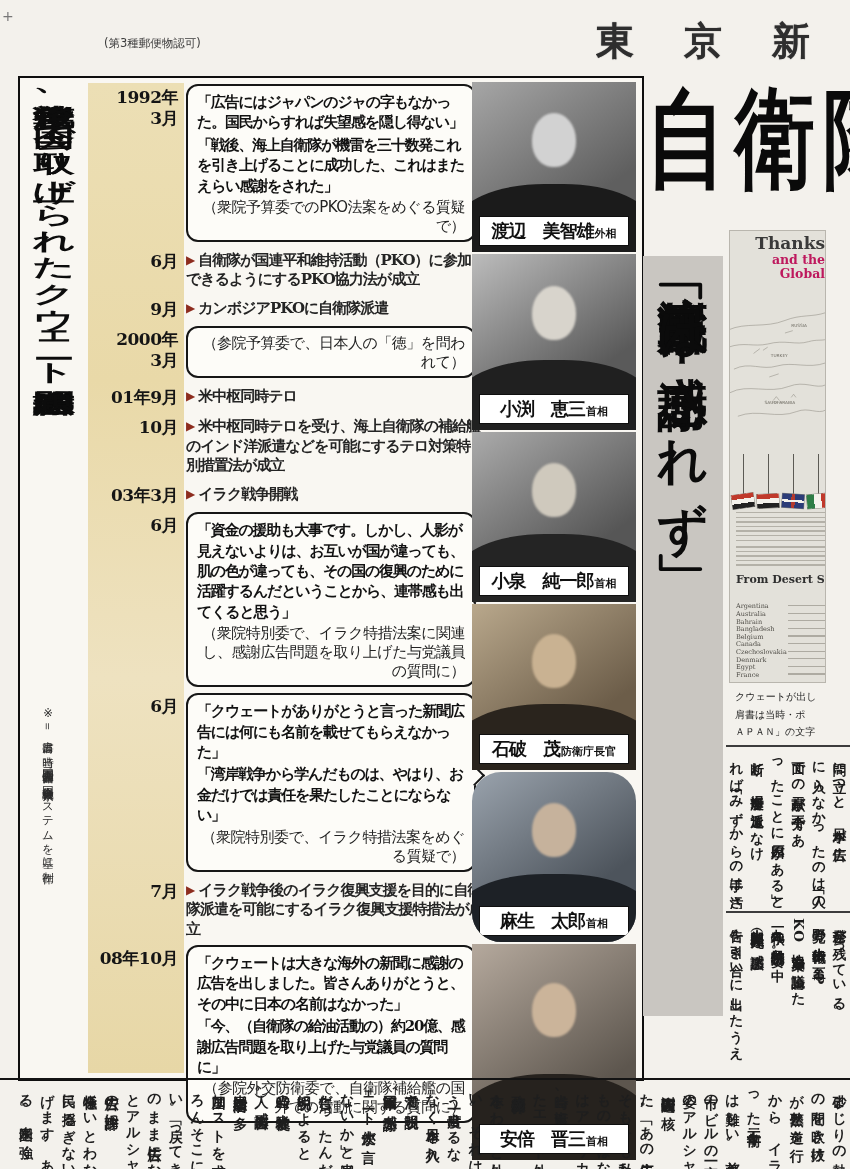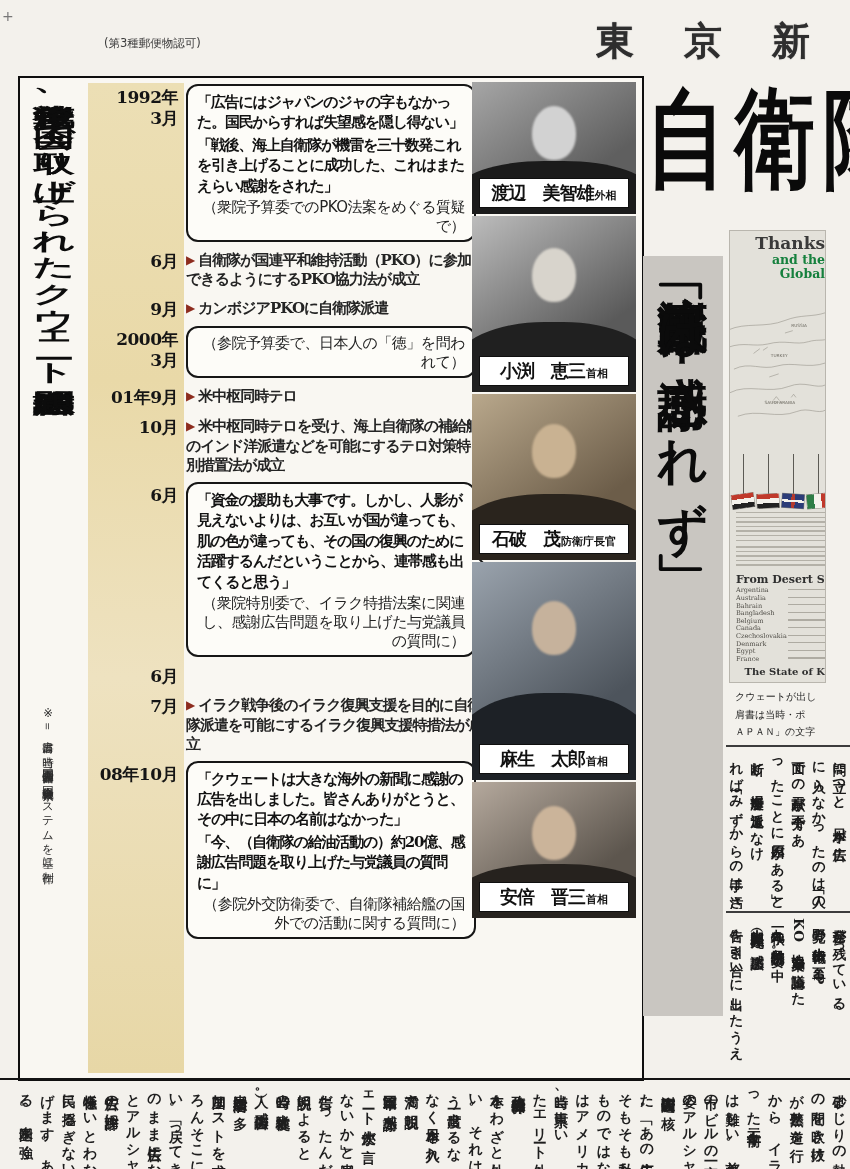--- a/index.html
+++ b/index.html
@@ -58,30 +58,30 @@
   .bighead>span{display:inline-block;font-size:108px;font-weight:800;letter-spacing:12px;white-space:nowrap;
         transform:scaleX(0.74);transform-origin:0 0;line-height:1.12;color:#0a0a0a;}
   .graystrip{left:643px;top:256px;width:80px;height:760px;background:#c9c6c1;display:flex;justify-content:center;}
   .graystrip>span{writing-mode:vertical-rl;font-size:50px;font-weight:900;letter-spacing:3px;color:#0b0b0b;
         font-family:"DejaVu Sans","Liberation Sans",sans-serif;line-height:78px;}
 
   
   .ad{left:729px;top:230px;width:97px;height:453px;background:#e3e1da;border:1px solid #b9b6ae;
       overflow:hidden;box-sizing:border-box;}
   .ad-t1{font-size:17px;font-weight:700;text-align:right;color:#3a3a3a;margin:4px 0 0;line-height:1.05;}
-  .ad-t2{font-size:12.5px;font-weight:700;text-align:right;color:#15803d;line-height:1.1;}
+  .ad-t2{font-size:12.5px;font-weight:700;text-align:right;color:#be185d;line-height:1.1;}
   .ad-map{position:relative;height:172px;}
   .ad-map svg{width:100%;height:100%;}
   .ad-flags{height:56px;display:flex;align-items:flex-end;gap:3px;padding:0 2px;}
   .flagw{position:relative;flex:1;height:100%;display:flex;align-items:flex-end;justify-content:center;}
   .flagw::before{content:"";position:absolute;left:50%;top:2px;bottom:13px;width:1px;background:#5c5a54;}
   .flag{width:22px;height:14px;box-shadow:0 0 0 0.5px #8a8880;}
   .tx-lines{height:30px;margin:4px 8px 0 6px;
       background:repeating-linear-gradient(#b4b1a8 0 1.5px,transparent 1.5px 4.6px);}
-  .ad-from{font-size:11px;font-weight:800;color:#2e2e2e;margin:5px 0 1px 6px;}
+  .ad-from{font-size:11px;font-weight:800;color:#2e2e2e;margin:5px 0 17px 6px;}
   .ad-cts{display:flex;margin-left:6px;}
   .ad-cts ul{list-style:none;margin:0;padding:0;font-size:6.5px;line-height:7.6px;color:#4d4b45;width:55px;}
   .col2lines{width:40px;height:70px;margin-top:2px;
       background:repeating-linear-gradient(#aeaba2 0 1.2px,transparent 1.2px 7.6px);}
   .ad-state{font-size:10px;font-weight:800;color:#2e2e2e;text-align:right;margin-top:3px;}
 
   .ad-caption{left:735px;top:688px;width:115px;font-size:10px;line-height:17.5px;color:#1d1d1d;
       font-family:"DejaVu Sans","Liberation Sans",sans-serif;white-space:nowrap;overflow:hidden;}
 
   .bodyblock{left:726px;width:124px;writing-mode:vertical-rl;font-size:13.5px;line-height:20.6px;
@@ -162,35 +162,51 @@
           </div>
         </div>
         <div class="entry event">
           <div class="date">
             <div class="dline">10月</div>
           </div>
           <div class="content">
             <div class="evt"><span class="arrow">▶</span><span>米中枢同時テロを受け、海上自衛隊の補給艦のインド洋派遣などを可能にするテロ対策特別措置法が成立</span></div>
           </div>
         </div>
+        <div class="entry event">
+          <div class="date">
+            <div class="dline">03年3月</div>
+          </div>
+          <div class="content">
+            <div class="evt"><span class="arrow">▶</span><span>イラク戦争開戦</span></div>
+          </div>
+        </div>
         <div class="entry quote">
           <div class="date">
             <div class="dline">6月</div>
           </div>
           <div class="content">
             <div class="qbox">
               <p class="qtext">「資金の援助も大事です。しかし、人影が見えないよりは、お互いが国が違っても、肌の色が違っても、その国の復興のために活躍するんだということから、連帯感も出てくると思う」</p>
               <div class="qsrc">（衆院特別委で、イラク特措法案に関連し、感謝広告問題を取り上げた与党議員の質問に）</div>
               <span class="tail"></span>
             </div>
           </div>
         </div>
         <div class="entry quote">
           <div class="date">
             <div class="dline">6月</div>
+          </div>
+          <div class="content">
+            <div class="qbox">
+              <p class="qtext">「クウェートがありがとうと言った新聞広告には何にも名前を載せてもらえなかった」</p>
+              <p class="qtext">「湾岸戦争から学んだものは、やはり、お金だけでは責任を果たしたことにならない」</p>
+              <div class="qsrc">（衆院特別委で、イラク特措法案をめぐる質疑で）</div>
+              <span class="tail"></span>
+            </div>
           </div>
         </div>
         <div class="entry event">
           <div class="date">
             <div class="dline">7月</div>
           </div>
           <div class="content">
             <div class="evt"><span class="arrow">▶</span><span>イラク戦争後のイラク復興支援を目的に自衛隊派遣を可能にするイラク復興支援特措法が成立</span></div>
           </div>
         </div>
@@ -202,41 +218,46 @@
             <div class="qbox">
               <p class="qtext">「クウェートは大きな海外の新聞に感謝の広告を出しました。皆さんありがとうと、その中に日本の名前はなかった」</p>
               <p class="qtext">「今、（自衛隊の給油活動の）約20億、感謝広告問題を取り上げた与党議員の質問に」</p>
               <div class="qsrc">（参院外交防衛委で、自衛隊補給艦の国外での活動に関する質問に）</div>
               <span class="tail"></span>
             </div>
           </div>
         </div>
       </div>
     <div id="photos">
-        <div class="photo" style="height: 132px; background: linear-gradient(145deg, rgb(166, 166, 166), rgb(95, 95, 95) 70%); text-decoration: underline; --skin: #d2d2d2; --suit: #1b1b1b;">
+        <div class="photo" style="height: 170px; background: linear-gradient(145deg, rgb(166, 166, 166), rgb(95, 95, 95) 70%); text-decoration: underline; --skin: #d2d2d2; --suit: #1b1b1b;">
           <i class="mic m1"></i>
           <i class="mic m2"></i>
           <div class="pcap"><span class="pname">渡辺　美智雄</span><span class="ptitle">外相</span></div>
         </div>
         <div class="photo" style="height: 176px; background: linear-gradient(145deg, rgb(188, 188, 188), rgb(90, 90, 90) 70%); --skin: #d8d4cc; --suit: #202020;">
           <i class="mic m1"></i>
           <i class="mic m2"></i>
           <div class="pcap"><span class="pname">小渕　恵三</span><span class="ptitle">首相</span></div>
         </div>
+        <div class="photo" style="height: 170px; background: linear-gradient(145deg, rgb(171, 171, 171), rgb(86, 86, 86) 70%); --skin: #cfc9bd; --suit: #242424;">
+          <i class="mic m1"></i>
+          <i class="mic m2"></i>
+          <div class="pcap"><span class="pname">小泉　純一郎</span><span class="ptitle">首相</span></div>
+        </div>
         <div class="photo" style="height: 166px; background: linear-gradient(145deg, rgb(185, 168, 140), rgb(108, 93, 73) 70%); --skin: #c9b292; --suit: #2a241d;">
           <i class="mic m1"></i>
           <i class="mic m2"></i>
           <div class="pcap"><span class="pname">石破　茂</span><span class="ptitle">防衛庁長官</span></div>
         </div>
-        <div class="photo" style="height: 218px; background: linear-gradient(145deg, rgb(154, 163, 173), rgb(77, 84, 92) 70%); --skin: #c6b29c; --suit: #1d2126;">
+        <div class="photo" style="height: 170px; background: linear-gradient(145deg, rgb(154, 163, 173), rgb(77, 84, 92) 70%); border-radius: 29px; --skin: #c6b29c; --suit: #1d2126;">
           <i class="mic m1"></i>
           <i class="mic m2"></i>
           <div class="pcap"><span class="pname">麻生　太郎</span><span class="ptitle">首相</span></div>
         </div>
-        <div class="photo" style="height: 136px; background: linear-gradient(145deg, rgb(181, 169, 157), rgb(93, 86, 78) 70%); --skin: #cbb49a; --suit: #26221e;">
+        <div class="photo" style="height: 216px; background: linear-gradient(145deg, rgb(181, 169, 157), rgb(93, 86, 78) 70%); --skin: #cbb49a; --suit: #26221e;">
           <i class="mic m1"></i>
           <i class="mic m2"></i>
           <div class="pcap"><span class="pname">安倍　晋三</span><span class="ptitle">首相</span></div>
         </div>
       </div>
   </div>
 
   <div class="abs bighead">
     <span>自衛隊</span>
   </div>

